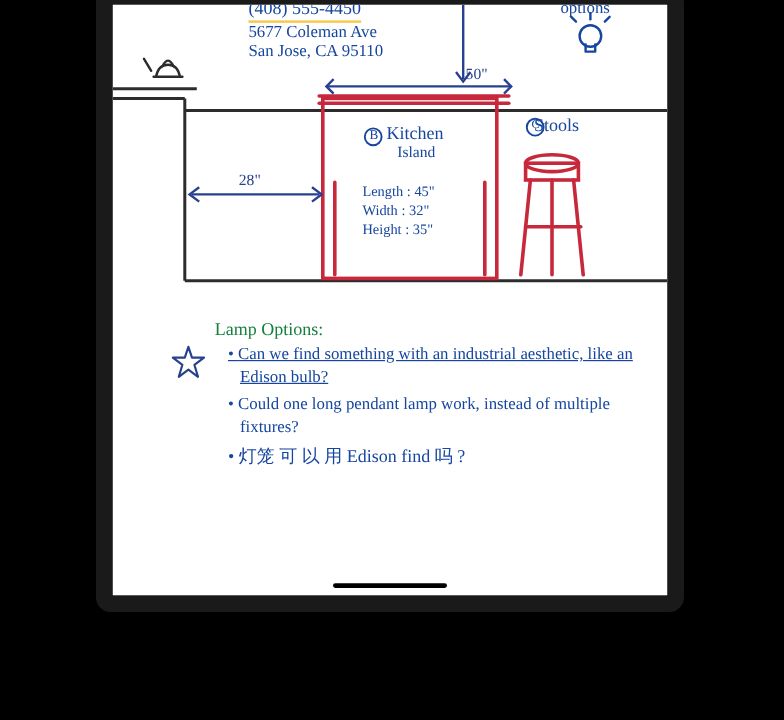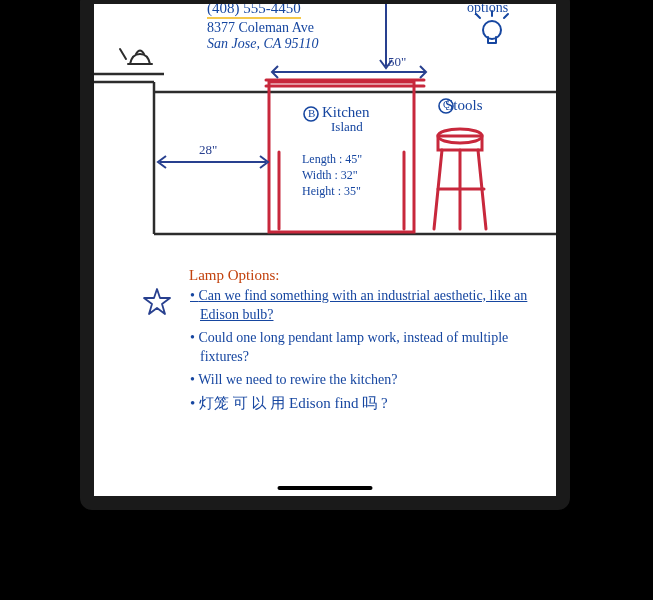--- a/index.html
+++ b/index.html
@@ -59,25 +59,25 @@
       line-height: 1.35;
     }
     .bullets li {
       margin-bottom: 4px;
       list-style: none;
       text-indent: -10px;
       padding-left: 10px;
     }
     .bullets li::before { content: "• "; }
     .heading-red {
-      color: #c2410c;
+      color: #15803d;
       font-family: "Comic Sans MS", cursive;
       font-size: 15px;
       position: absolute;
-      left: 95px;
+      left: 85px;
       top: 263px;
       text-align: center;
     }
   </style>
 </head>
 <body>
 
 <div class="tablet-frame">
   <div class="canvas">
 
@@ -145,22 +145,22 @@
       <circle cx="217" cy="110" r="7" stroke="#1646a0" stroke-width="1.6" fill="none"></circle>
       <circle cx="352" cy="102" r="7" stroke="#1646a0" stroke-width="1.6" fill="none"></circle>
 
     </svg>
 
     <svg width="30" height="30" style="position:absolute; left:48px; top:283px;">
       <polygon points="15,2 18,11 28,11 20,17 23,27 15,21 7,27 10,17 2,11 12,11" fill="none" stroke="#28408f" stroke-width="1.8" stroke-linejoin="round"></polygon>
     </svg>
 
     <span class="hand blue underline-yellow" style="left:113px; top:-4px; font-size:15px;">(408) 555-4450</span>
-    <span class="hand blue" style="left:113px; top:16px; font-size:14px;">8377 Coleman Ave</span>
-    <span class="hand blue" style="left:113px; top:32px; font-size:14px;font-style:italic;">San Jose, CA 95110</span>
+    <span class="hand blue" style="left:113px; top:16px; font-size:14px;">5677 Coleman Ave</span>
+    <span class="hand blue" style="left:113px; top:32px; font-size:14px;">San Jose, CA 95110</span>
 
     <span class="hand blue" style="left:373px; top:-4px; font-size:14px;">options</span>
 
     <span class="hand dblue" style="left:294px; top:50px; font-size:13px;">50"</span>
     <span class="hand dblue" style="left:105px; top:138px; font-size:13px;">28"</span>
 
     <span class="hand blue" style="left:214px; top:103px; font-size:11px;">B</span>
     <span class="hand blue" style="left:228px; top:100px; font-size:15px;">Kitchen</span>
     <span class="hand blue" style="left:237px; top:115px; font-size:13px;">Island</span>
     <span class="hand blue" style="left:208px; top:148px; font-size:12px;">Length : 45"</span>
@@ -168,19 +168,18 @@
     <span class="hand blue" style="left:208px; top:180px; font-size:12px;">Height : 35"</span>
 
     <span class="hand blue" style="left:349px; top:95px; font-size:10px;">C</span>
     <span class="hand blue" style="left:351px; top:93px; font-size:15px;">Stools</span>
 
     <span class="heading-red">Lamp Options:</span>
 
     <ul class="bullets">
       <li style="white-space:normal;text-decoration:underline;">Can we find something with an industrial aesthetic, like an Edison bulb?</li>
       <li style="white-space:normal;">Could one long pendant lamp work, instead of multiple fixtures?</li>
-      <li style="white-space:normal;">Will we need to rewire the kitchen?</li>
       <li style="white-space:normal; font-size:15px;">灯笼 可 以 用 Edison find 吗 ?</li>
     </ul>
 
     <div class="home-indicator"></div>
   </div>
 </div>
 
 </body></html>

